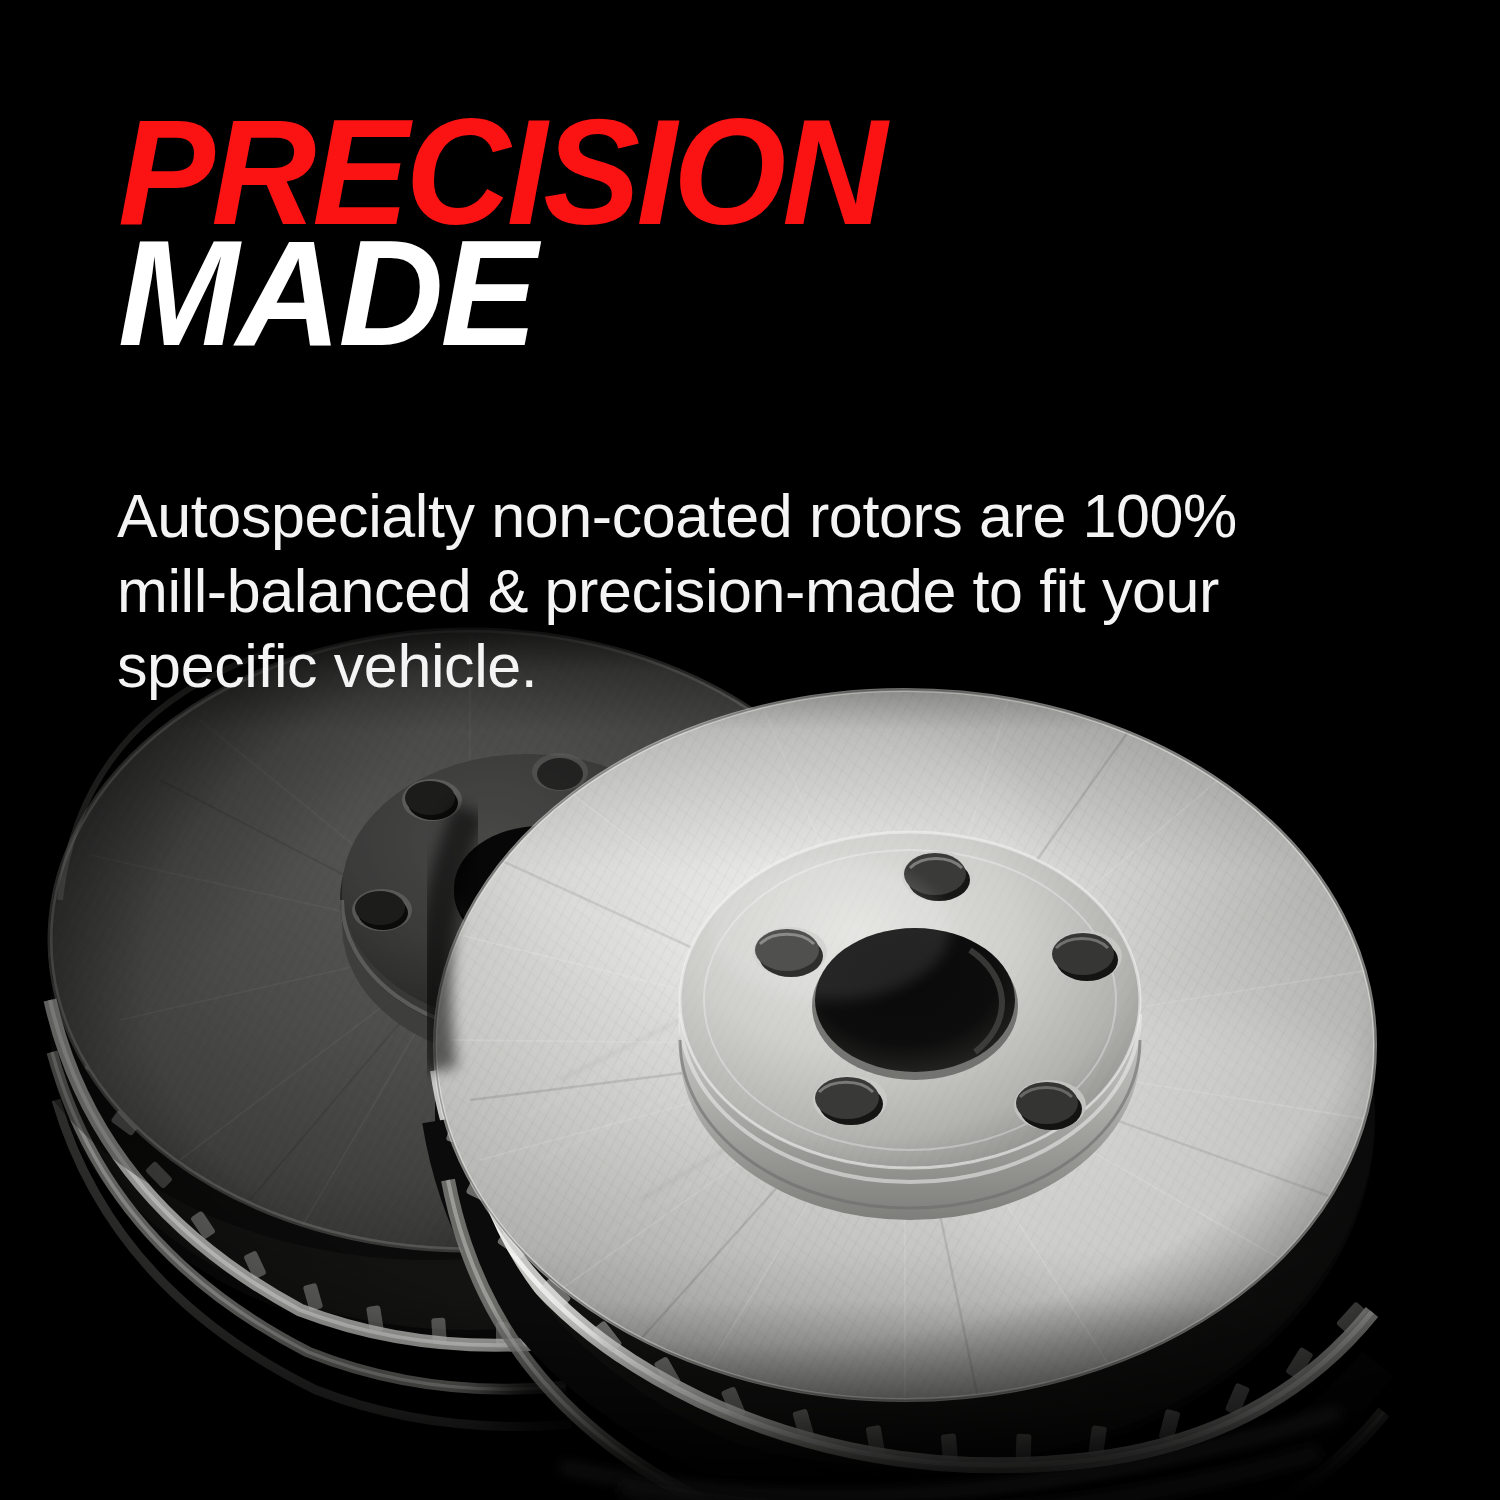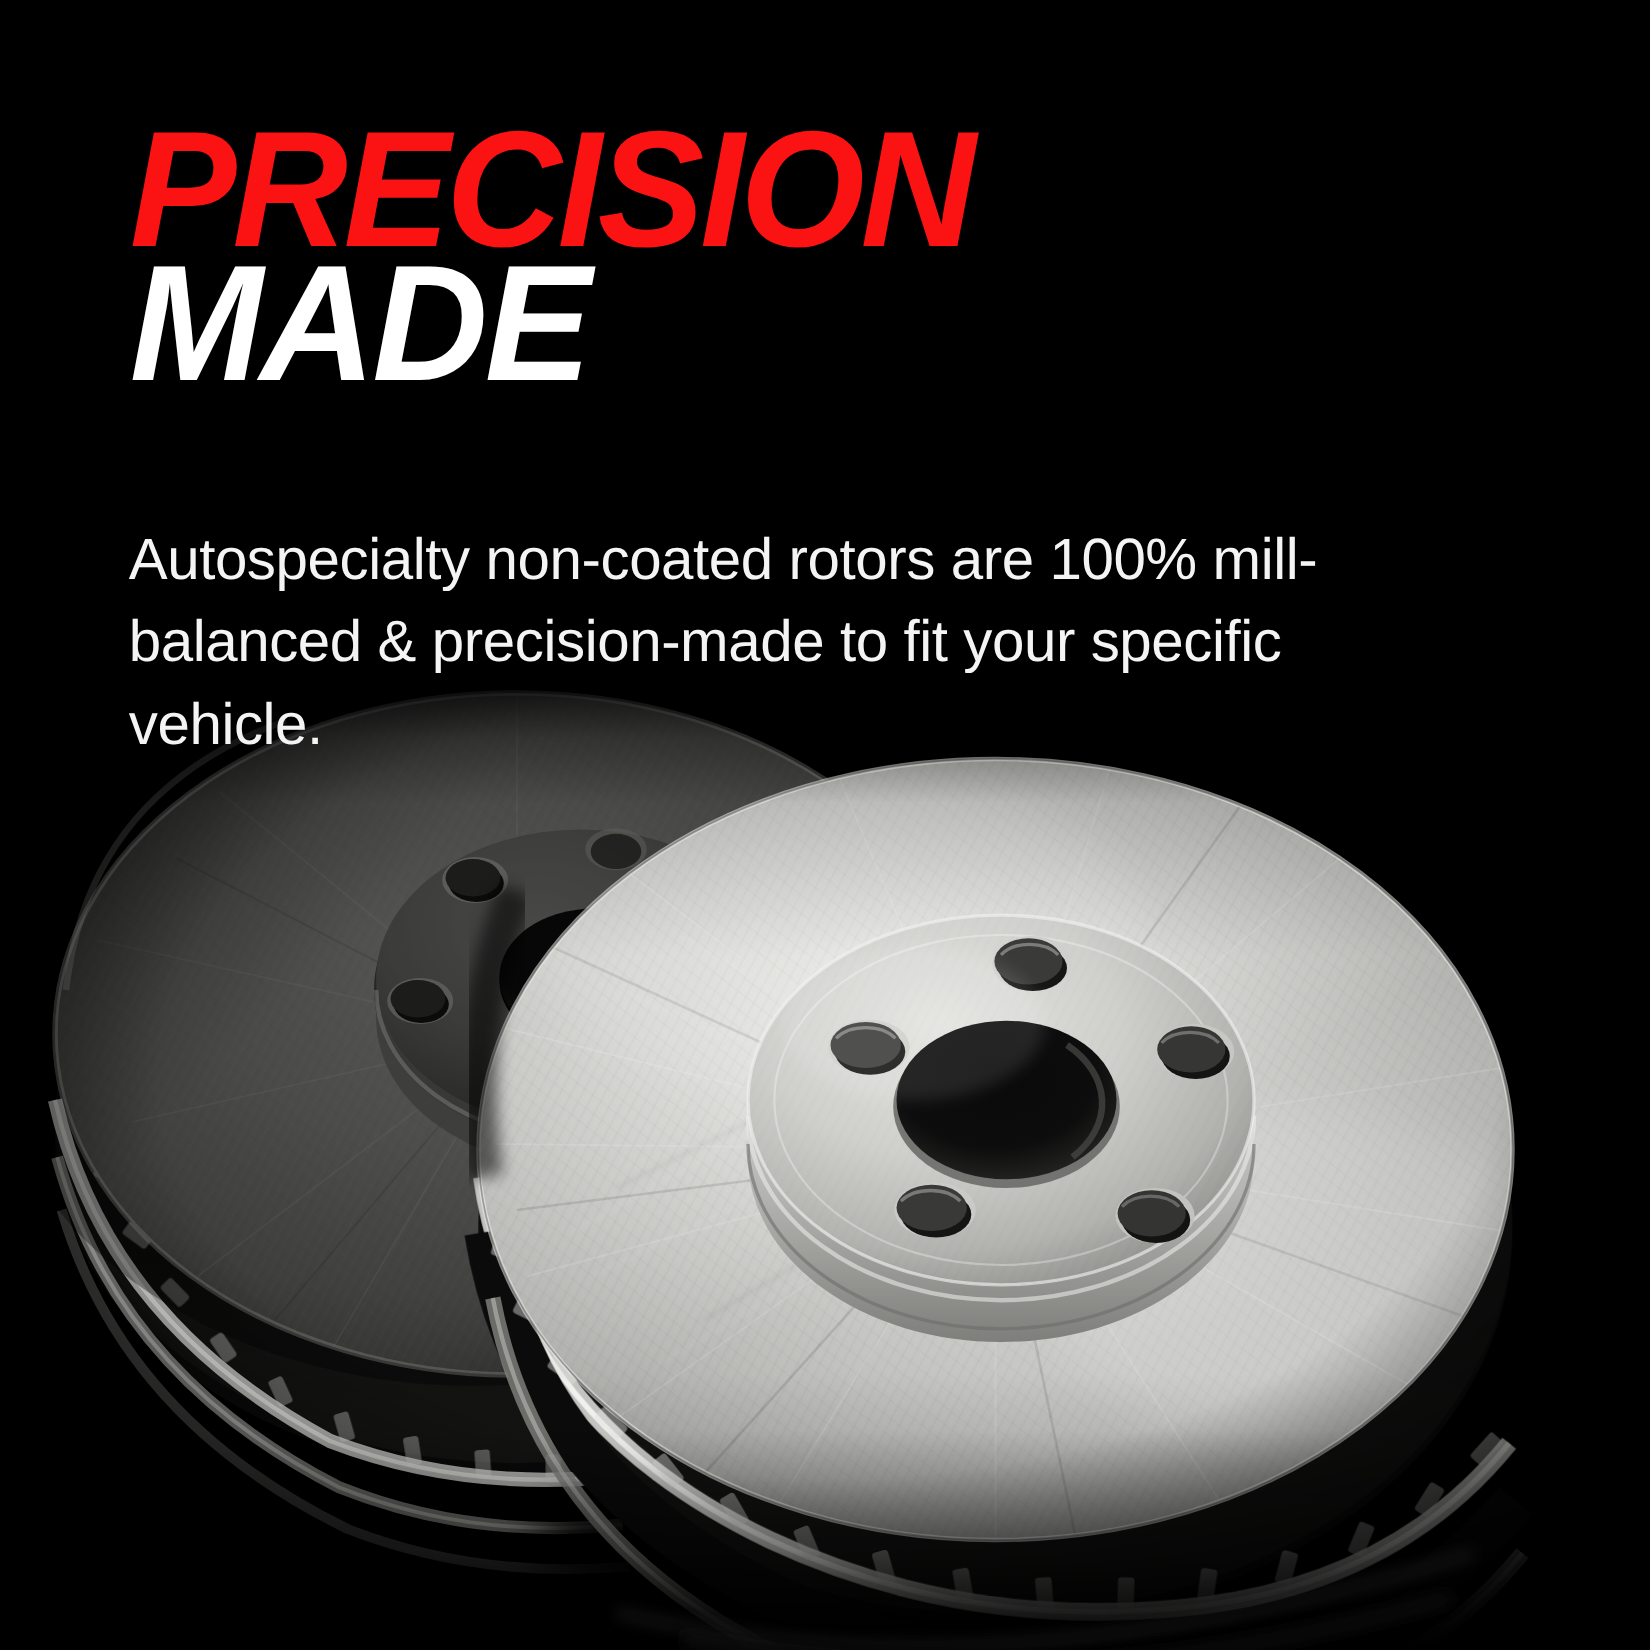--- a/index.html
+++ b/index.html
@@ -65,21 +65,21 @@
     margin-top: -8px;
   }
 
   .body-copy {
     position: absolute;
     left: 117px;
     top: 418px;
     width: 1200px;
     font-family: "Liberation Sans", sans-serif;
     font-weight: normal;
-    font-size: 53px;
+    font-size: 61px;
     line-height: 75px;
     letter-spacing: -0.4px;
     color: #f4f4f4;
   }
 
   
 
   .photo {
     position: absolute;
     left: 0;

